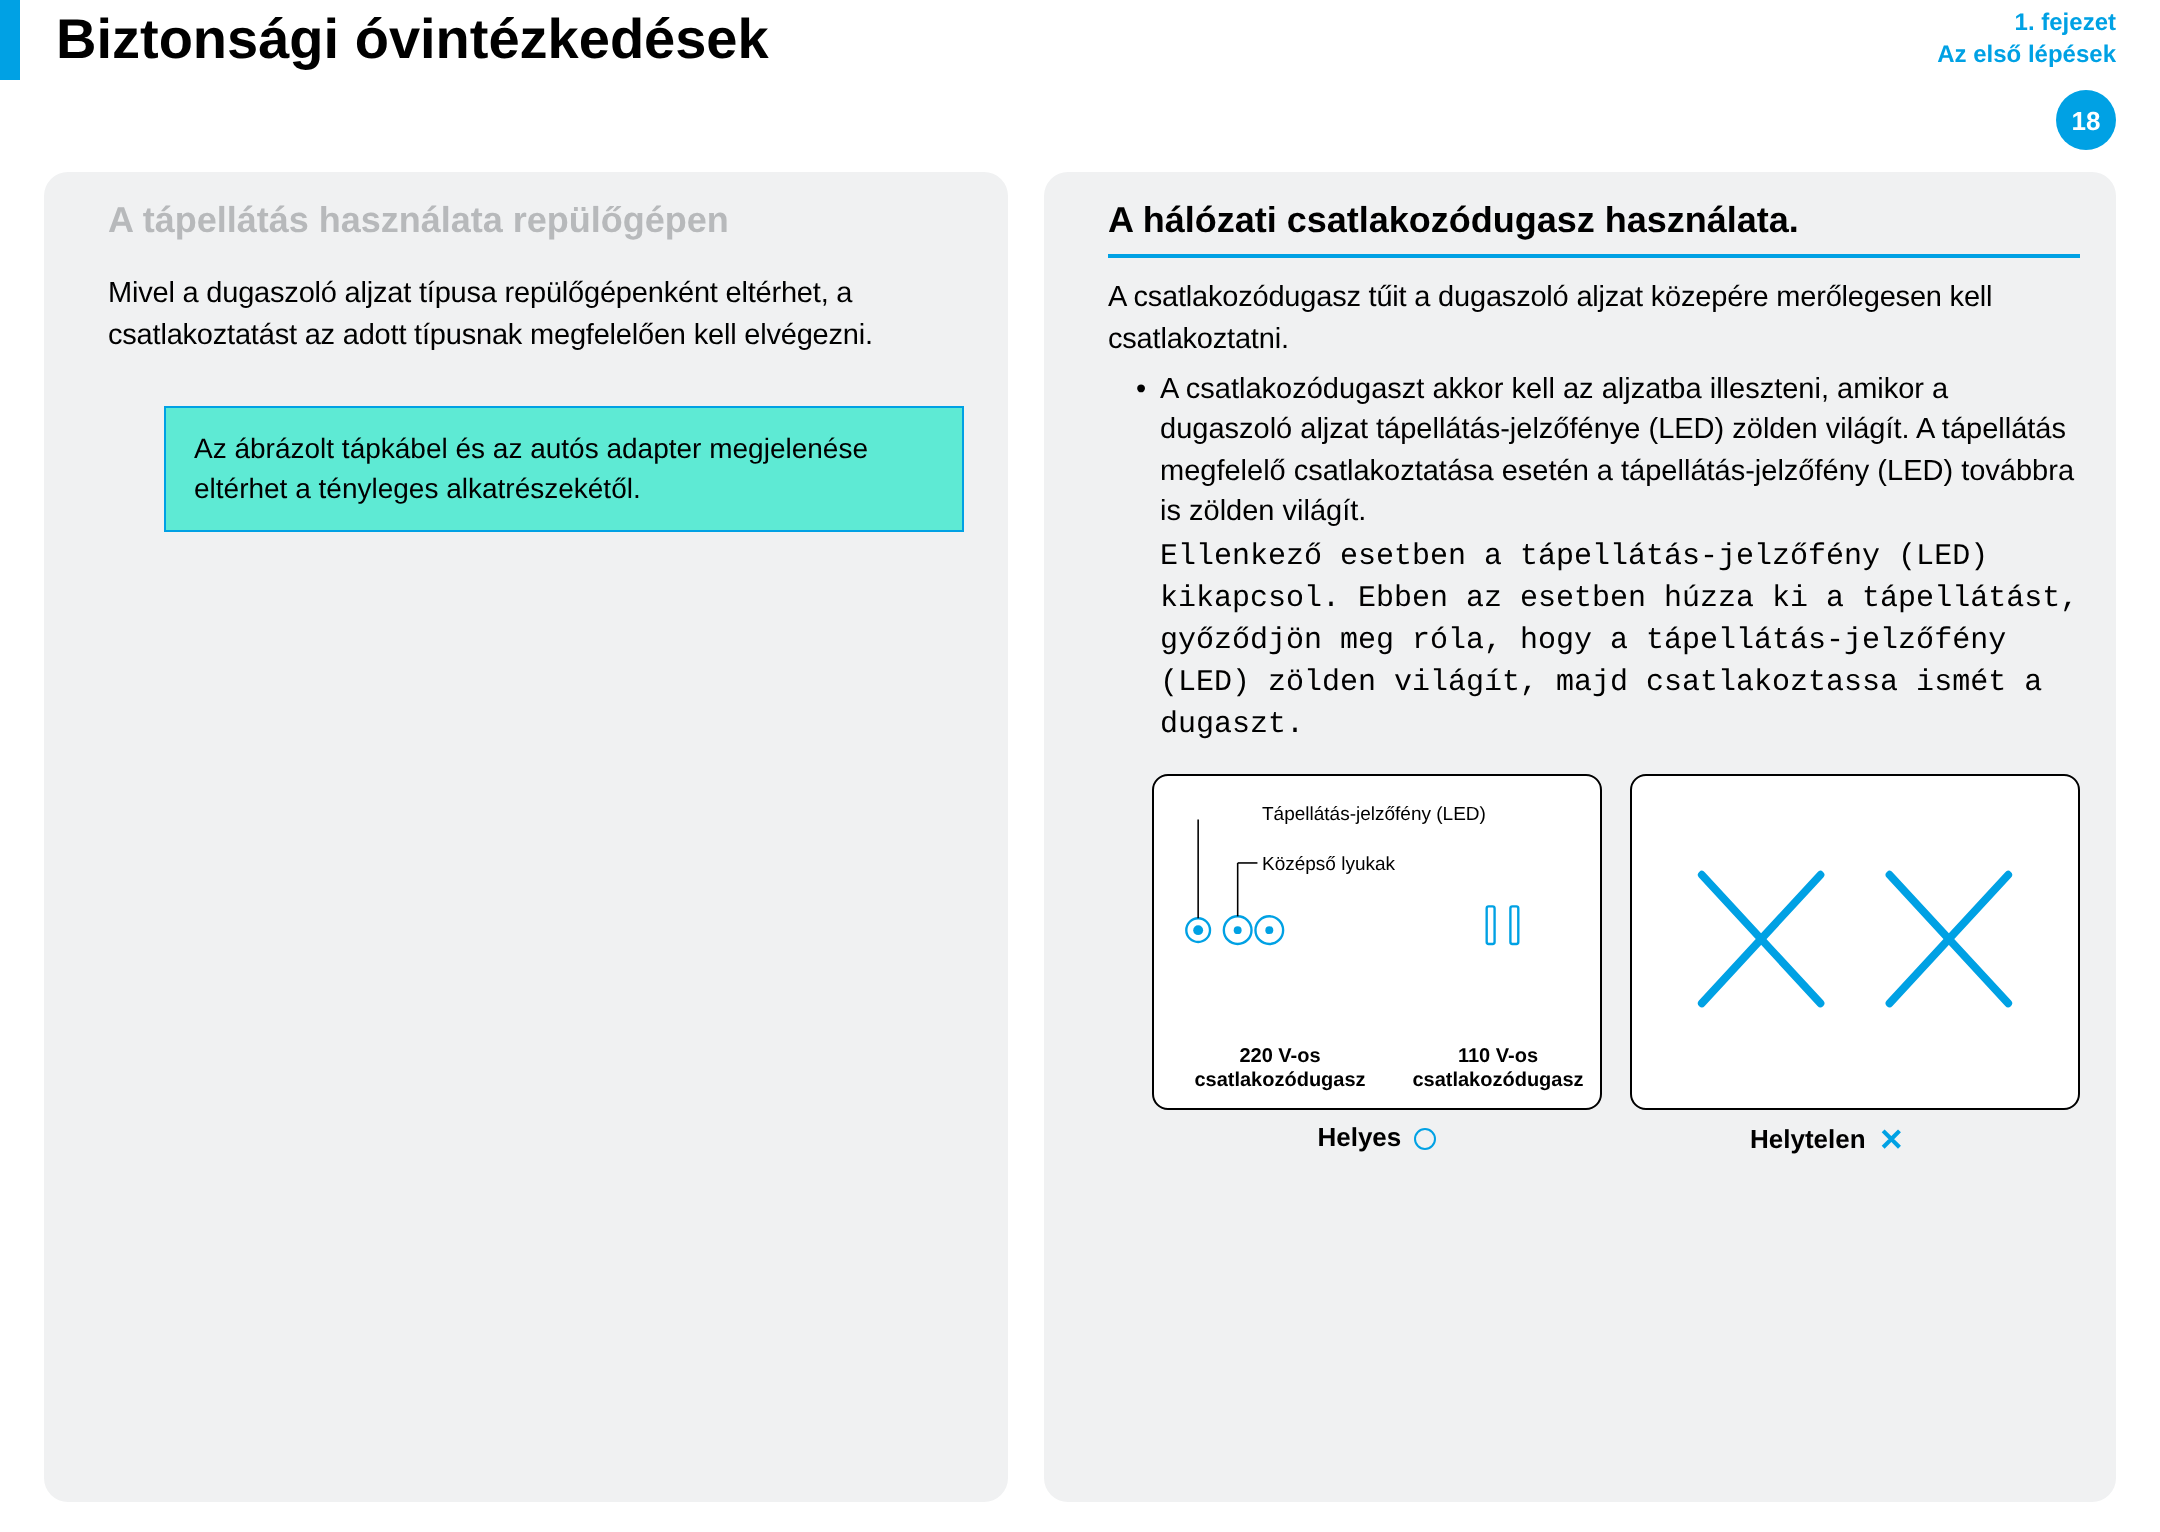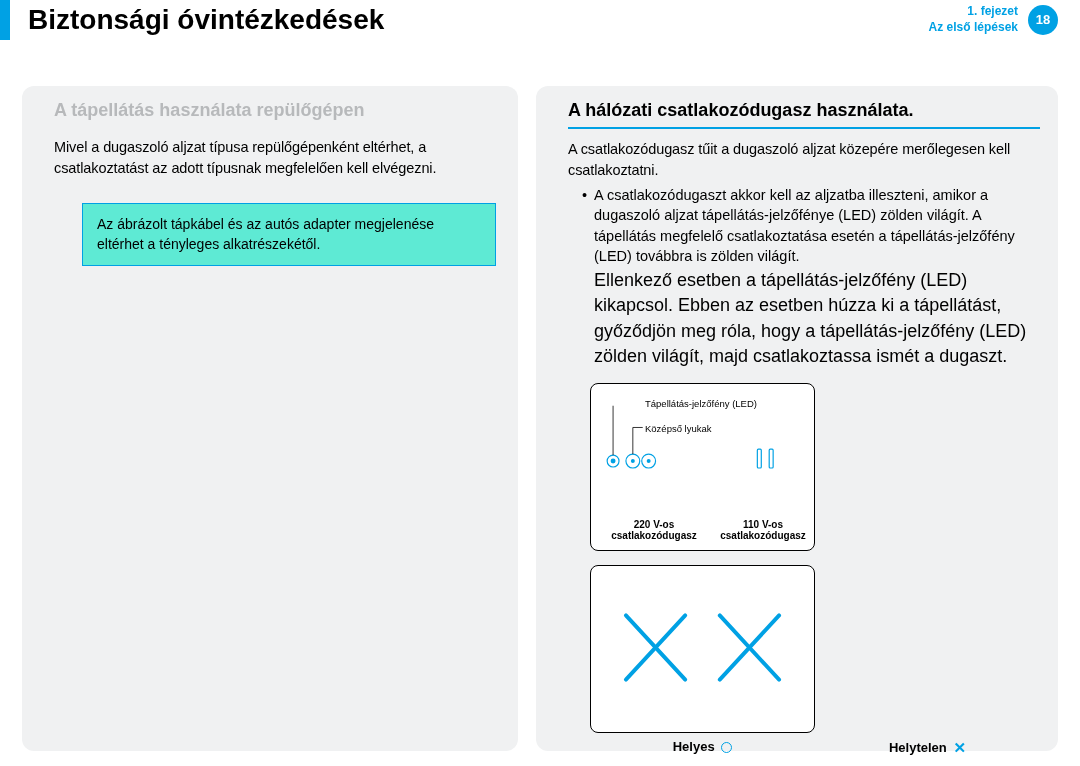--- a/index.html
+++ b/index.html
@@ -21,22 +21,23 @@
     position: absolute;
     top: 0; left: 28px;
     font-size: 28px;
     font-weight: bold;
     line-height: 40px;
   }
   .header-right {
     position: absolute;
     top: 4px; right: 22px;
     display: flex;
-    align-items: center;
+    align-items: flex-end;
     gap: 10px;
+    flex-direction: column;
   }
   .chapter-block {
     text-align: right;
     font-size: 12px;
     font-weight: bold;
     color: #00a1e4;
     line-height: 1.3;
   }
   .page-number {
     width: 30px; height: 30px;
@@ -106,29 +107,29 @@
     line-height: 1.4;
     margin-bottom: 2px;
   }
   ul.bullets li::before {
     content: "•";
     position: absolute;
     left: 0; top: 0;
   }
   .sub-indent {
     padding-left: 26px;
-    font-size: 18px;
+    font-size: 15px;
     line-height: 1.4;
+    font-family: Liberation Mono, monospace;
   }
   .diagram-row {
     display: flex;
     gap: 14px;
     margin-top: 14px;
     padding-left: 22px;
-    flex-direction: column;
   }
   .diagram-box {
     width: 225px;
     height: 168px;
     border: 1.5px solid #000;
     border-radius: 8px;
     background: #fff;
     position: relative;
   }
   .caption-row {

